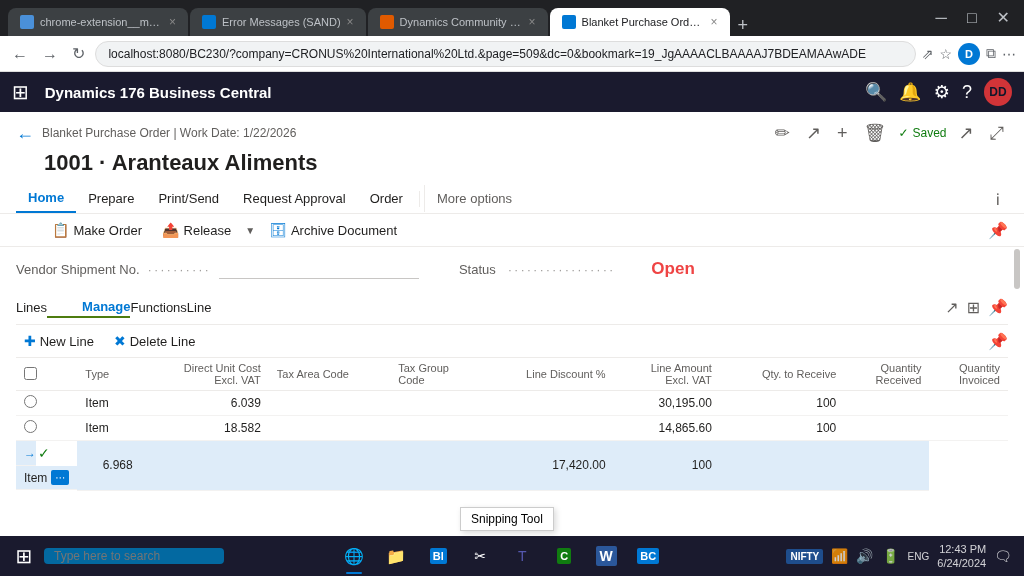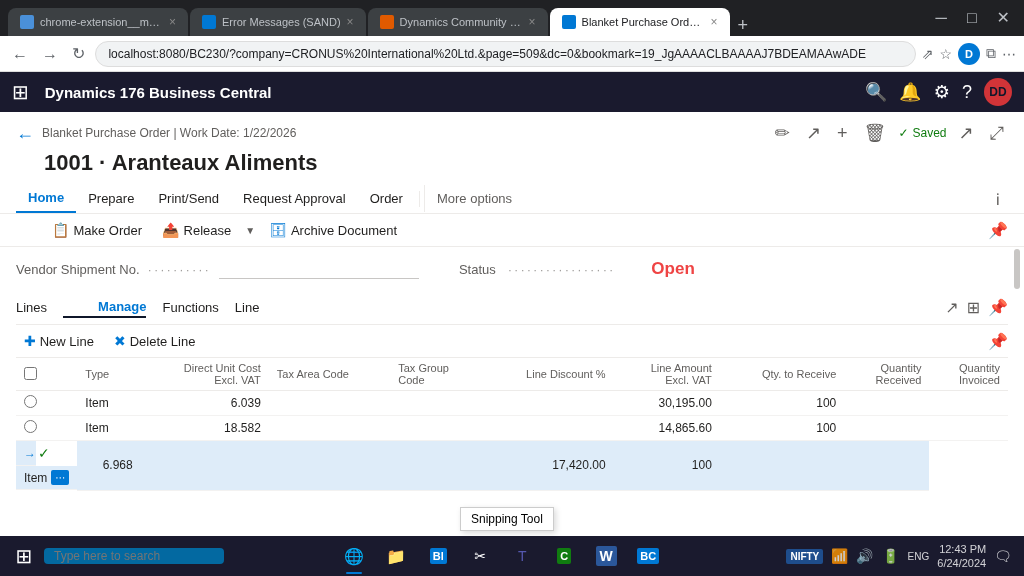--- a/index.html
+++ b/index.html
@@ -55,23 +55,23 @@
     
     .form-section { padding: 12px 16px; display: flex; gap: 40px; align-items: flex-start; }
     .form-field { display: flex; align-items: center; gap: 8px; }
     .field-label { color: #605e5c; font-size: 13px; white-space: nowrap; }
     .field-dots { color: #a19f9d; letter-spacing: 2px; }
     .field-input { border: none; border-bottom: 1px solid #c8c6c4; padding: 2px 4px; font-size: 13px; width: 200px; }
     .field-value { font-size: 17px; color: #ef4444; font-weight: 600; margin-left: 24px; }
 
     
     .lines-section { padding: 0 16px; position: relative; }
-    .lines-header { display: flex; align-items: center; gap: 16px; padding: 6px 0; border-bottom: 1px solid #edebe9; }
+    .lines-header { display: flex; align-items: center; padding: 6px 0; border-bottom: 1px solid #edebe9; }
     .lines-tab { font-size: 13px; cursor: pointer; color: #201f1e; padding: 2px 0; }
-    .lines-tab.active { color: #0078d4; border-bottom: 2px solid #0f172a; font-weight: 600; padding-left: 35px; }
+    .lines-tab.active { color: #0078d4; border-bottom: 2px solid #4d7c0f; font-weight: 600; padding-left: 35px; }
     .lines-icons { margin-left: auto; display: flex; gap: 8px; color: #605e5c; font-size: 16px; }
 
     .lines-actions { display: flex; align-items: center; gap: 4px; padding: 4px 0; border-bottom: 1px solid #edebe9; }
 
     
     .data-table { width: 100%; border-collapse: collapse; font-size: 12px; }
     .data-table th { color: #605e5c; font-weight: 400; padding: 4px 8px; text-align: left; border-bottom: 1px solid #edebe9; white-space: nowrap; font-size: 11px; }
     .data-table td { padding: 4px 8px; border-bottom: 1px solid #f3f2f1; color: #201f1e; }
     .data-table tr.selected td { background: #deecf9; }
     .row-indicator { color: #0078d4; font-weight: bold; }

